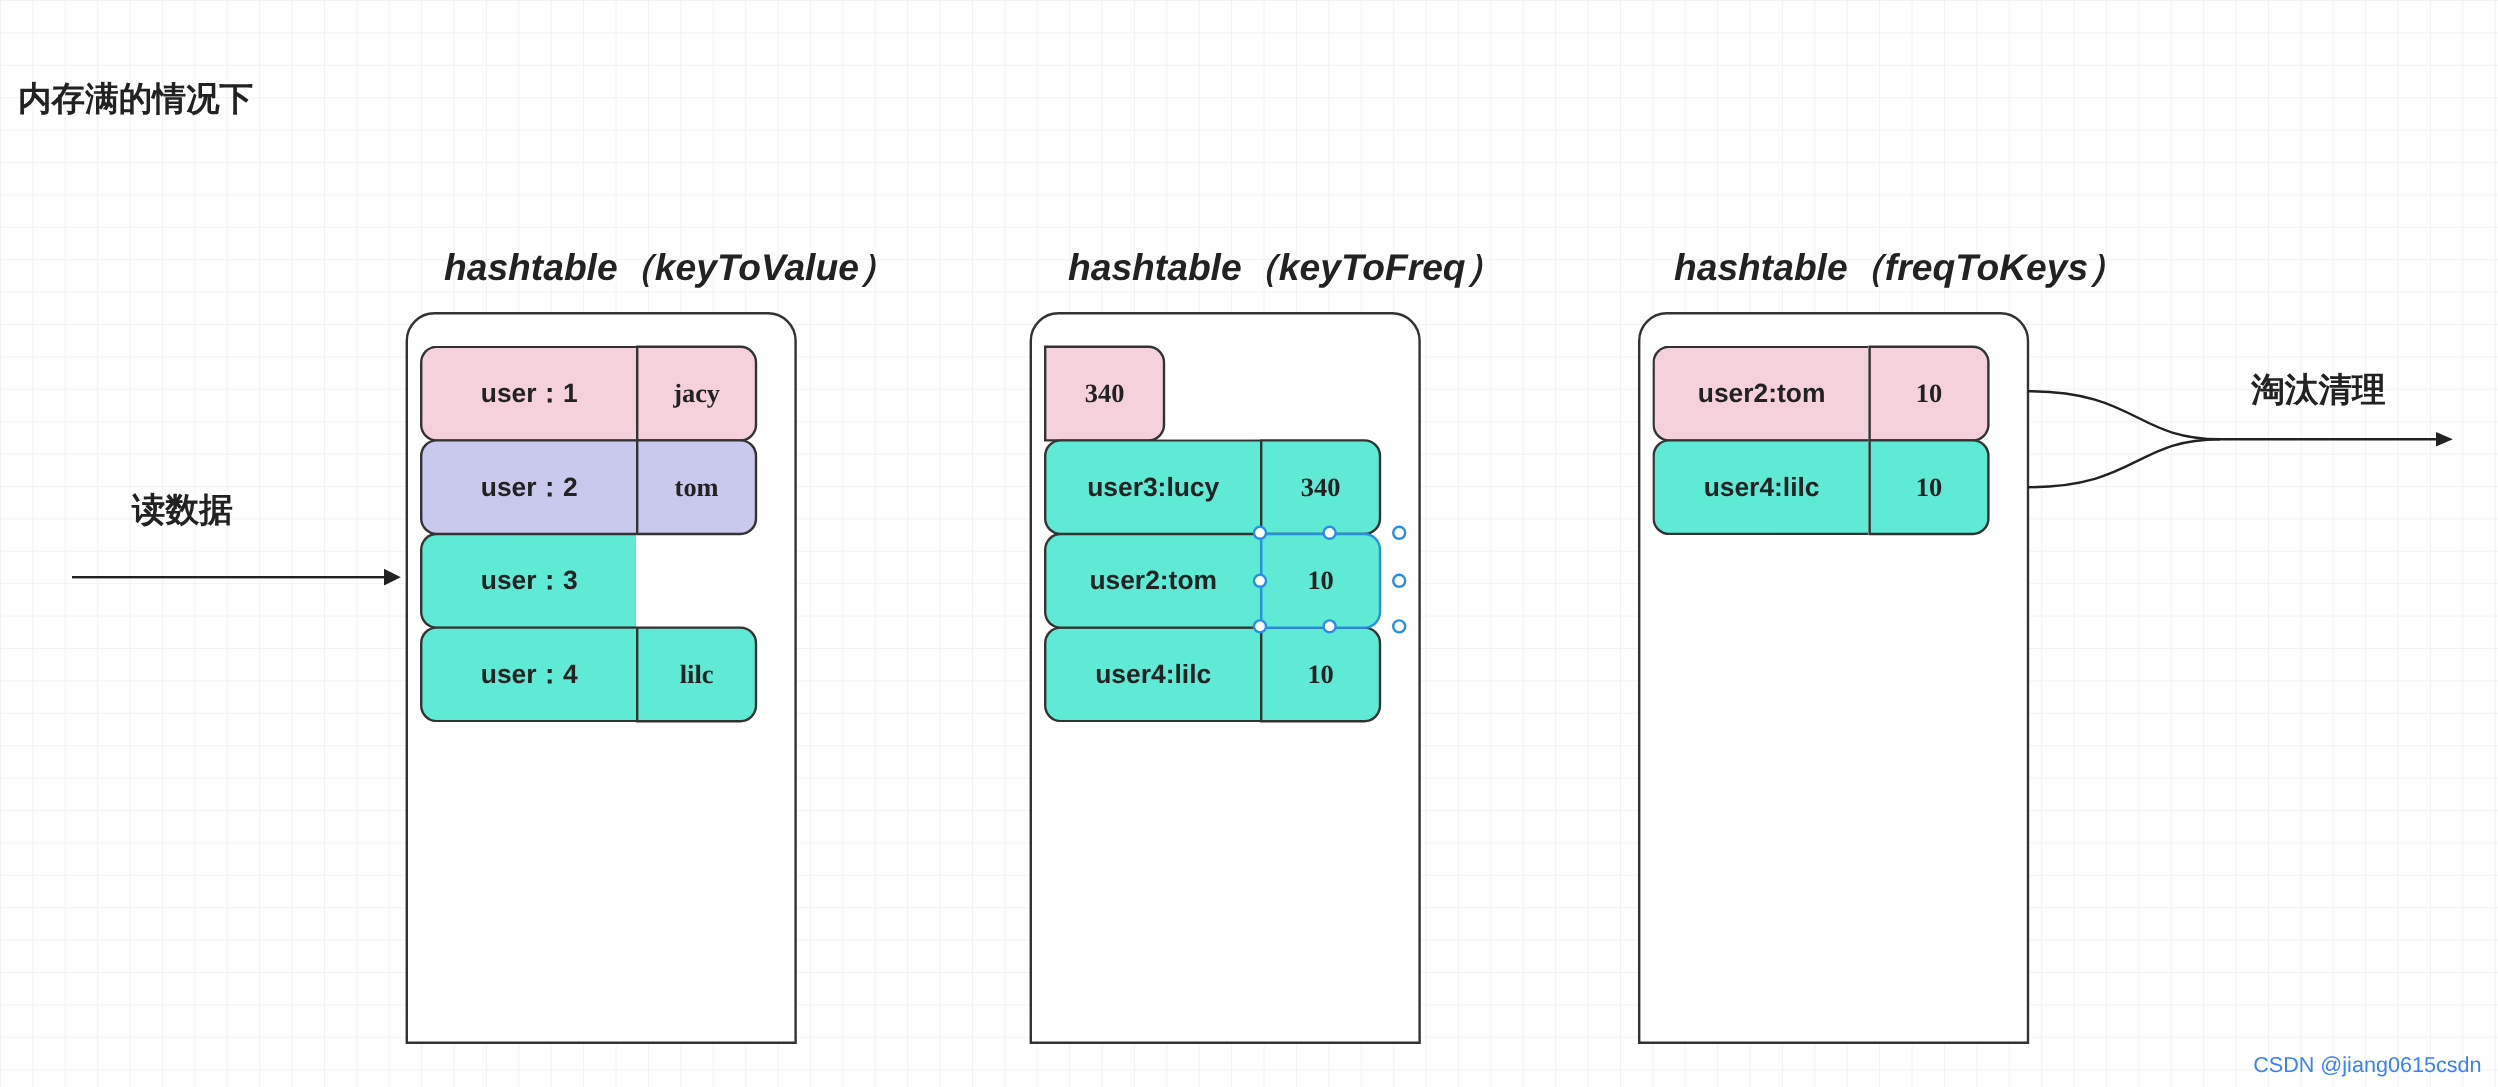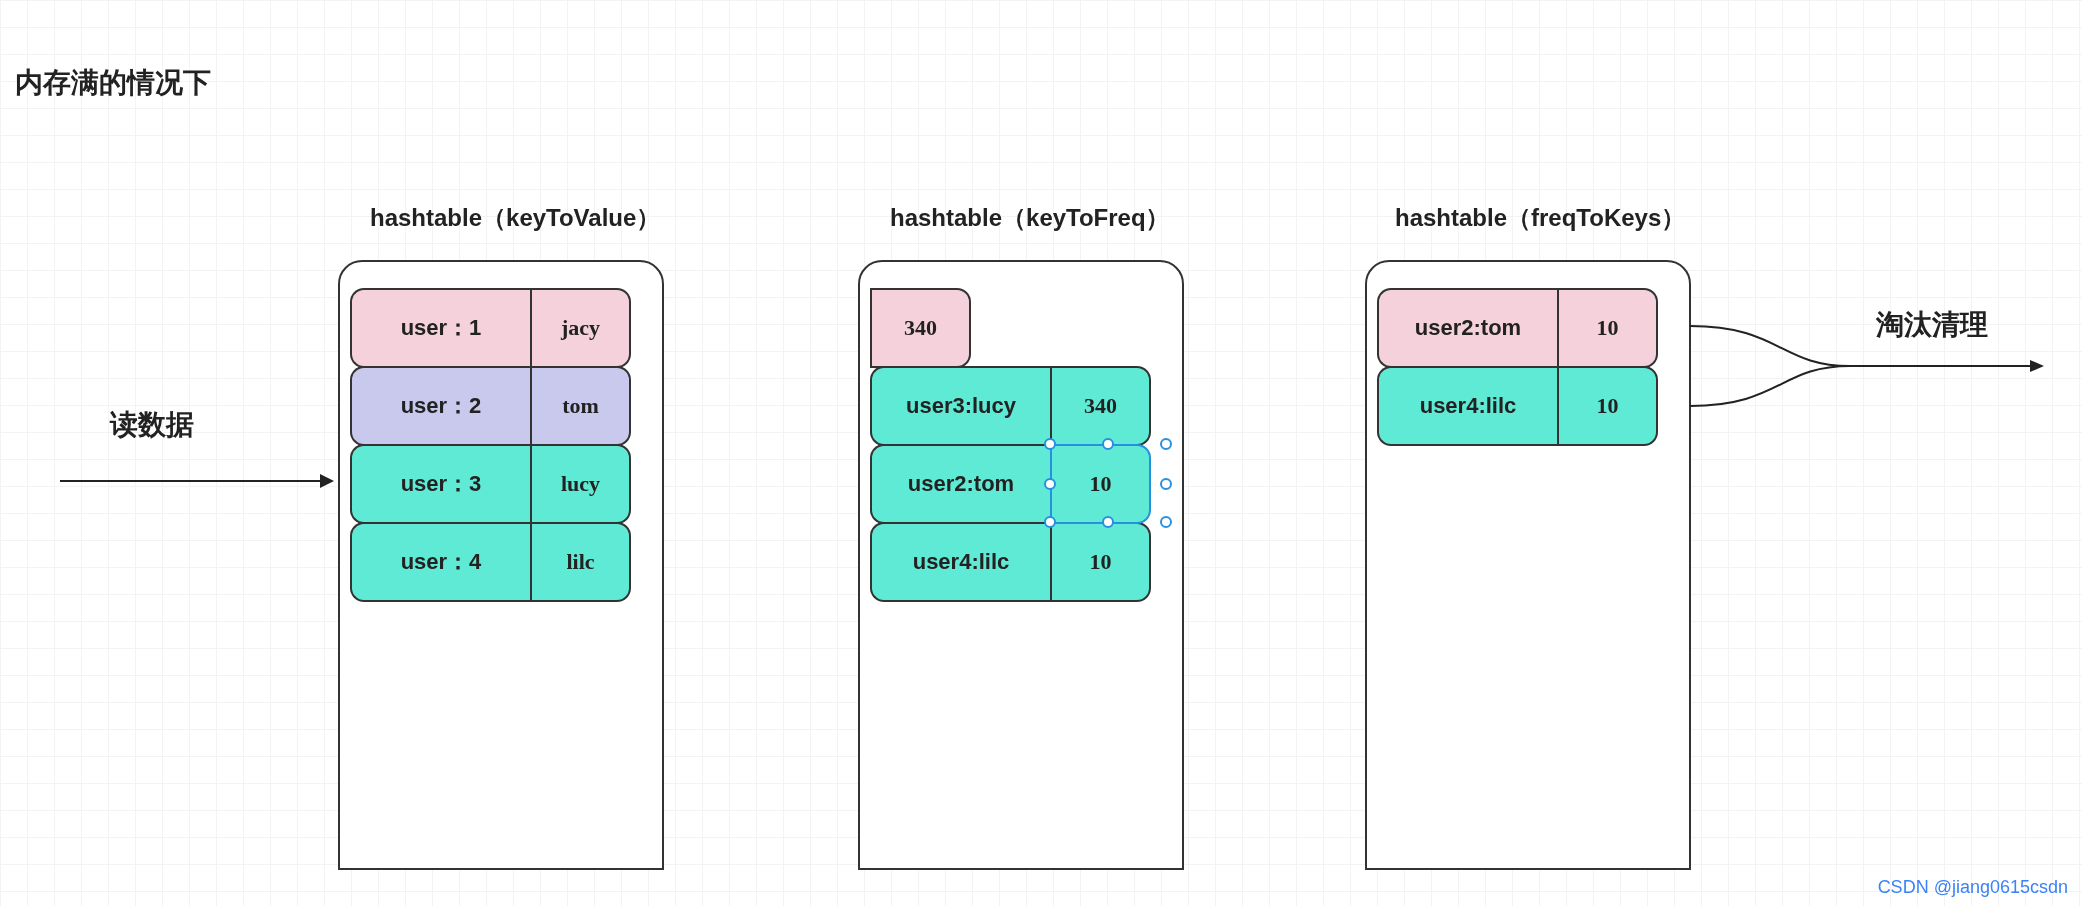--- a/index.html
+++ b/index.html
@@ -17,22 +17,23 @@
   }
   .title {
     position:absolute;
     top:64px; left:15px; width:100%;
     text-align:left;
     font-size:28px;
     font-weight:700;
   }
   .table-label {
     position:absolute;
-    font-size:24px;
+    font-size:31px;
     font-weight:700;
+    font-style:italic;
   }
   .table-box {
     position:absolute;
     border:2px solid #333;
     border-top-left-radius:24px;
     border-top-right-radius:24px;
     background:#fff;
     padding:26px 10px;
     width:326px;
     
@@ -104,21 +105,20 @@
   <div class="row">
     <div class="cell key pink">user：1</div>
     <div class="cell val pink">jacy</div>
   </div>
   <div class="row">
     <div class="cell key purple">user：2</div>
     <div class="cell val purple">tom</div>
   </div>
   <div class="row">
     <div class="cell key green">user：3</div>
-    <div class="cell val green">lucy</div>
   </div>
   <div class="row">
     <div class="cell key green">user：4</div>
     <div class="cell val green">lilc</div>
   </div>
 </div>
 
 <div class="table-label" style="left:890px; top:202px;">hashtable（keyToFreq）</div>
 <div class="table-box" style="left:858px; top:260px; height:610px;">
   <div class="row">

